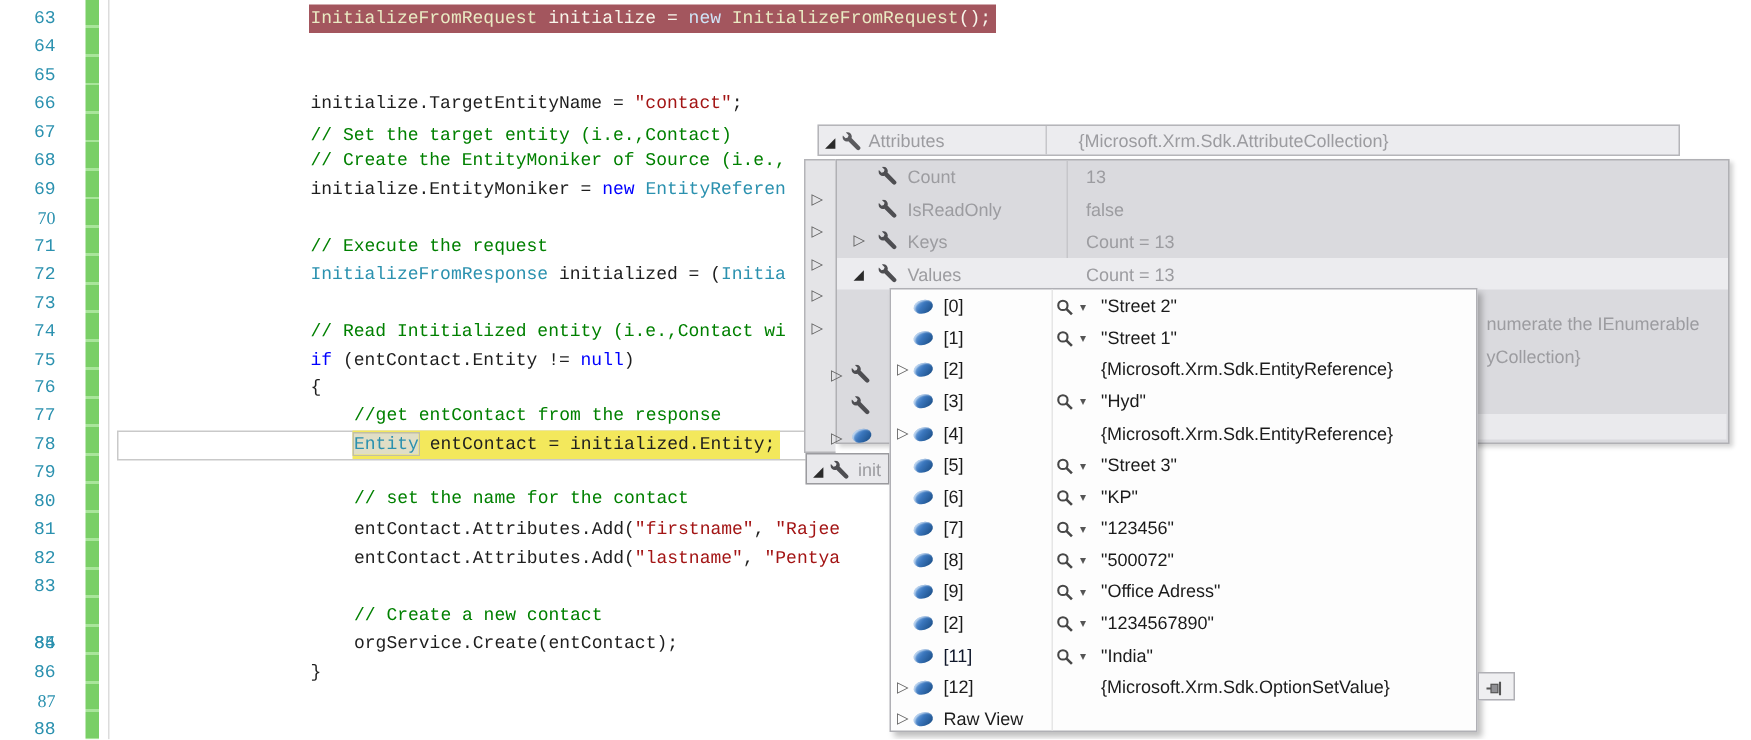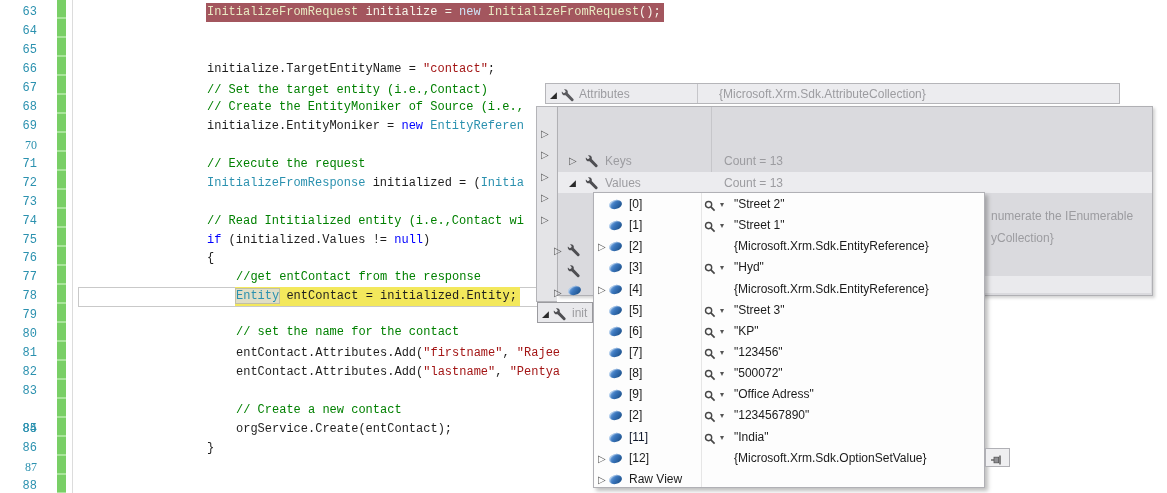--- a/index.html
+++ b/index.html
@@ -56,21 +56,21 @@
       <div class="cline" style="top: 40.92px; left: 207px; margin-top: 40px;"><span class="tok-comment">// Set the target entity (i.e.,Contact)</span></div>
       <div class="cline" style="top: 59.88px; left: 207px;"><span class="tok-plain">initialize.TargetEntityName = </span><span class="tok-string">"contact"</span><span class="tok-plain">;</span></div>
       <div class="cline" style="top: 78.84px; left: 207px;"></div>
       <div class="cline" style="top: 97.8px; left: 207px;"><span class="tok-comment">// Create the EntityMoniker of Source (i.e.,</span></div>
       <div class="cline" style="top: 116.76px; left: 207px;"><span class="tok-plain">initialize.EntityMoniker = </span><span class="tok-keyword">new</span><span class="tok-plain"> </span><span class="tok-type">EntityReferen</span></div>
       <div class="cline" style="top: 135.72px; left: 207px;"></div>
       <div class="cline" style="top: 154.68px; left: 207px;"><span class="tok-comment">// Execute the request</span></div>
       <div class="cline" style="top: 173.64px; left: 207px;"><span class="tok-type">InitializeFromResponse</span><span class="tok-plain"> initialized = (</span><span class="tok-type">Initia</span></div>
       <div class="cline" style="top: 192.6px; left: 207px;"></div>
       <div class="cline" style="top: 211.56px; left: 207px;"><span class="tok-comment">// Read Intitialized entity (i.e.,Contact wi</span></div>
-      <div class="cline" style="top: 230.52px; left: 207px;"><span class="tok-keyword">if</span><span class="tok-plain"> (initialized.Values != </span><span class="tok-keyword">null</span><span class="tok-plain">)</span></div>
+      <div class="cline" style="top: 230.52px; left: 207px;"><span class="tok-keyword">if</span><span class="tok-plain"> (entContact.Entity != </span><span class="tok-keyword">null</span><span class="tok-plain">)</span></div>
       <div class="cline" style="top: 249.48px; left: 207px;"><span class="tok-plain">{</span></div>
       <div class="cline" style="top: 268.44px; left: 236px;"><span class="tok-comment">//get entContact from the response</span></div>
       <div class="cline" style="top: 287.4px; left: 236px;"><span class="curhl"><span class="tok-type symbox">Entity</span><span class="tok-plain"> entContact = initialized.Entity;</span></span></div>
       <div class="cline" style="top: 306.36px; left: 236px;"></div>
       <div class="cline" style="top: 323px; left: 236px;"><span class="tok-comment">// set the name for the contact</span></div>
       <div class="cline" style="top: 344.28px; left: 236px;"><span class="tok-plain">entContact.Attributes.Add(</span><span class="tok-string">"firstname"</span><span class="tok-plain">, </span><span class="tok-string">"Rajee</span></div>
       <div class="cline" style="top: 363.24px; left: 236px;"><span class="tok-plain">entContact.Attributes.Add(</span><span class="tok-string">"lastname"</span><span class="tok-plain">, </span><span class="tok-string">"Pentya</span></div>
       <div class="cline" style="top: 382.2px; left: 236px;"></div>
       <div class="cline" style="top: 401.16px; left: 236px;"><span class="tok-comment">// Create a new contact</span></div>
       <div class="cline" style="top: 420.12px; left: 236px;"><span class="tok-plain">orgService.Create(entContact);</span></div>
@@ -85,20 +85,34 @@
       <span class="exp" style="left: 4px; top: 65px;">▷</span>
       <span class="exp" style="left: 4px; top: 86px;">▷</span>
       <span class="exp" style="left: 4px; top: 108px;">▷</span>
     </div>
 
   <div id="p2-members" class="popup" style="left:557px;top:106px;width:596px;height:190px;">
     <span class="frag" style="left:433px;top:102px;">numerate the IEnumerable</span>
     <span class="frag" style="left:433px;top:124px;">yCollection}</span>
     <div class="band" style="left:427px;top:169px;right:1px;height:17px;"></div>
   <div class="vdiv" style="left: 153px; top: 0px; height: 86px;"></div>
+      <div class="prow" style="top: 0px; height: 21.5px;">
+        <span class="icon" style="left: 27px; top: 4px;"><svg width="13" height="13" viewBox="0 0 14 14">
+            <path d="M10.9 12.6 4.9 6.6C4.6 6.7 4.2 6.8 3.9 6.8 2.2 6.8 .8 5.4 .8 3.7 .8 3.3 .9 2.9 1 2.6L2.9 4.5 4.5 3.9 5.1 2.3 3.2 .4C3.5 .3 3.9 .2 4.3 .2 6 .2 7.4 1.6 7.4 3.3 7.4 3.7 7.3 4 7.2 4.3L13.1 10.4A1.55 1.55 0 1 1 10.9 12.6Z" fill="#4e4e52"></path>
+          </svg></span>
+        <span class="plabel stale" style="left: 47px; top: 4px;">Count</span>
+        <span class="pval stale" style="left: 166px; top: 4px;">13</span>
+      </div>
+      <div class="prow" style="top: 21.5px; height: 21.5px;">
+        <span class="icon" style="left: 27px; top: 4px;"><svg width="13" height="13" viewBox="0 0 14 14">
+            <path d="M10.9 12.6 4.9 6.6C4.6 6.7 4.2 6.8 3.9 6.8 2.2 6.8 .8 5.4 .8 3.7 .8 3.3 .9 2.9 1 2.6L2.9 4.5 4.5 3.9 5.1 2.3 3.2 .4C3.5 .3 3.9 .2 4.3 .2 6 .2 7.4 1.6 7.4 3.3 7.4 3.7 7.3 4 7.2 4.3L13.1 10.4A1.55 1.55 0 1 1 10.9 12.6Z" fill="#4e4e52"></path>
+          </svg></span>
+        <span class="plabel stale" style="left: 47px; top: 4px;">IsReadOnly</span>
+        <span class="pval stale" style="left: 166px; top: 4px;">false</span>
+      </div>
       <div class="prow" style="top: 43px; height: 21.5px;">
         <span class="exp" style="left: 11px; top: 6px;">▷</span>
         <span class="icon" style="left: 27px; top: 4px;"><svg width="13" height="13" viewBox="0 0 14 14">
             <path d="M10.9 12.6 4.9 6.6C4.6 6.7 4.2 6.8 3.9 6.8 2.2 6.8 .8 5.4 .8 3.7 .8 3.3 .9 2.9 1 2.6L2.9 4.5 4.5 3.9 5.1 2.3 3.2 .4C3.5 .3 3.9 .2 4.3 .2 6 .2 7.4 1.6 7.4 3.3 7.4 3.7 7.3 4 7.2 4.3L13.1 10.4A1.55 1.55 0 1 1 10.9 12.6Z" fill="#4e4e52"></path>
           </svg></span>
         <span class="plabel stale" style="left: 47px; top: 4px;">Keys</span>
         <span class="pval stale" style="left: 166px; top: 4px;">Count = 13</span>
       </div>
       <div class="prow" style="top: 64.5px; height: 21.5px; background: rgb(236, 236, 239);">
         <span class="exp open" style="left: 11px; top: 6px;">◢</span>

